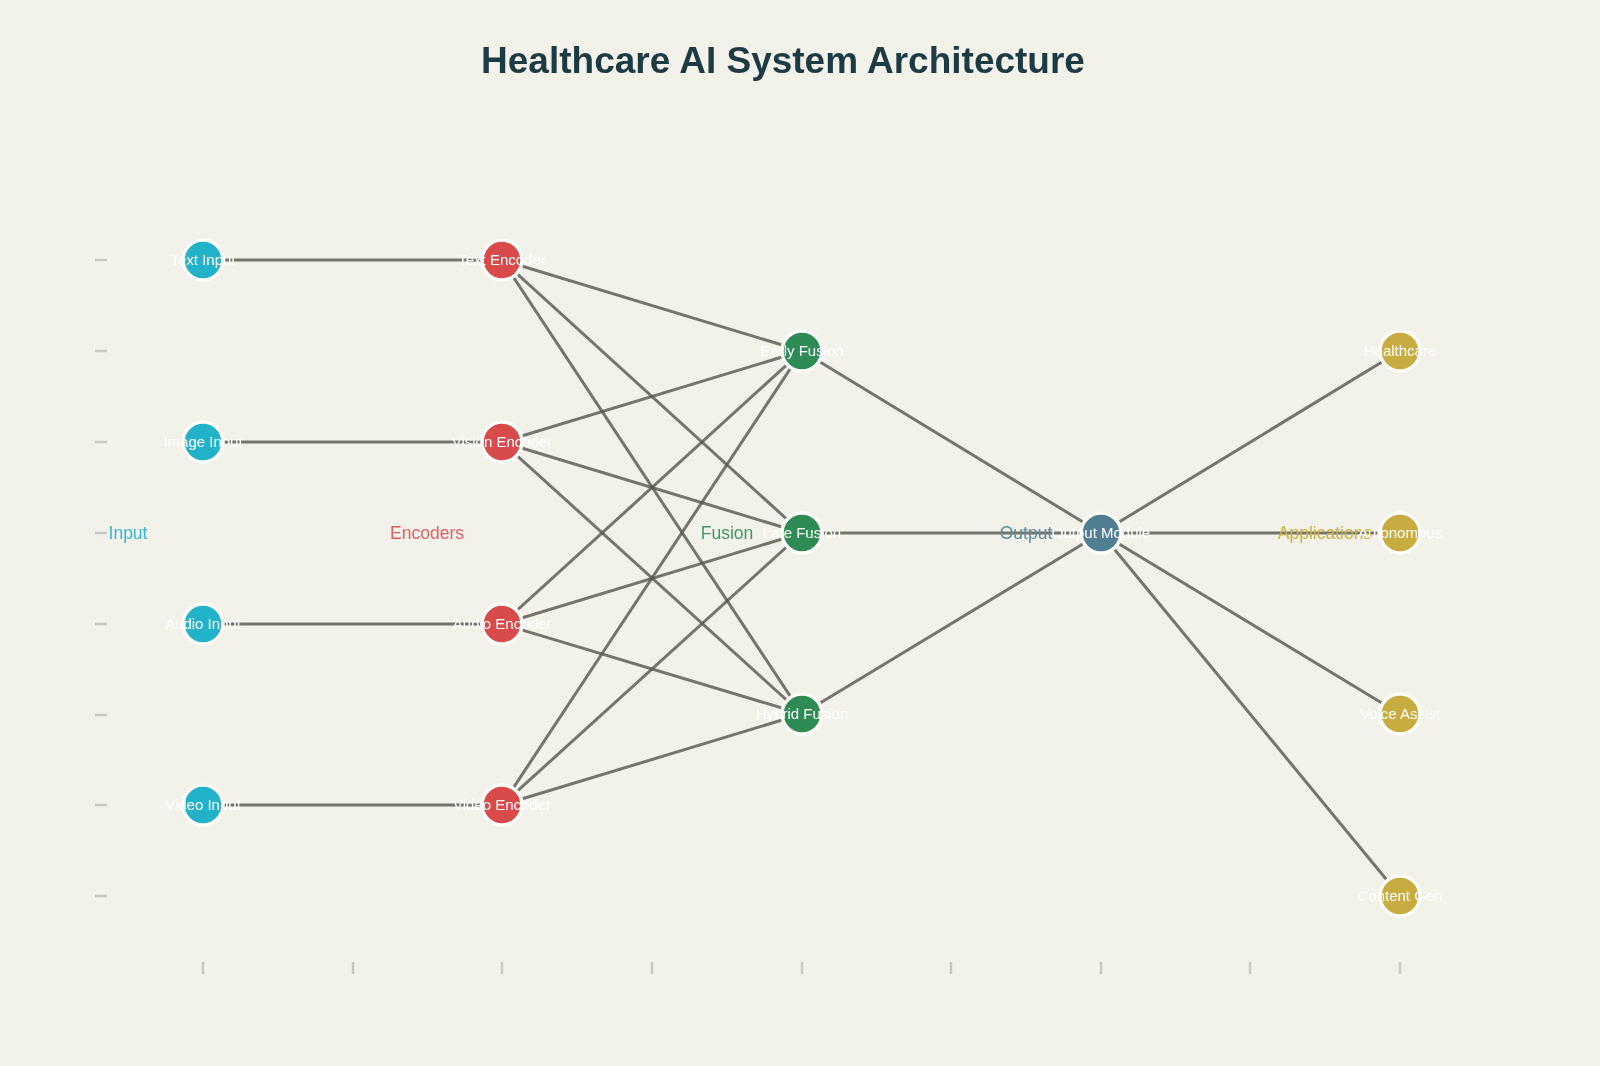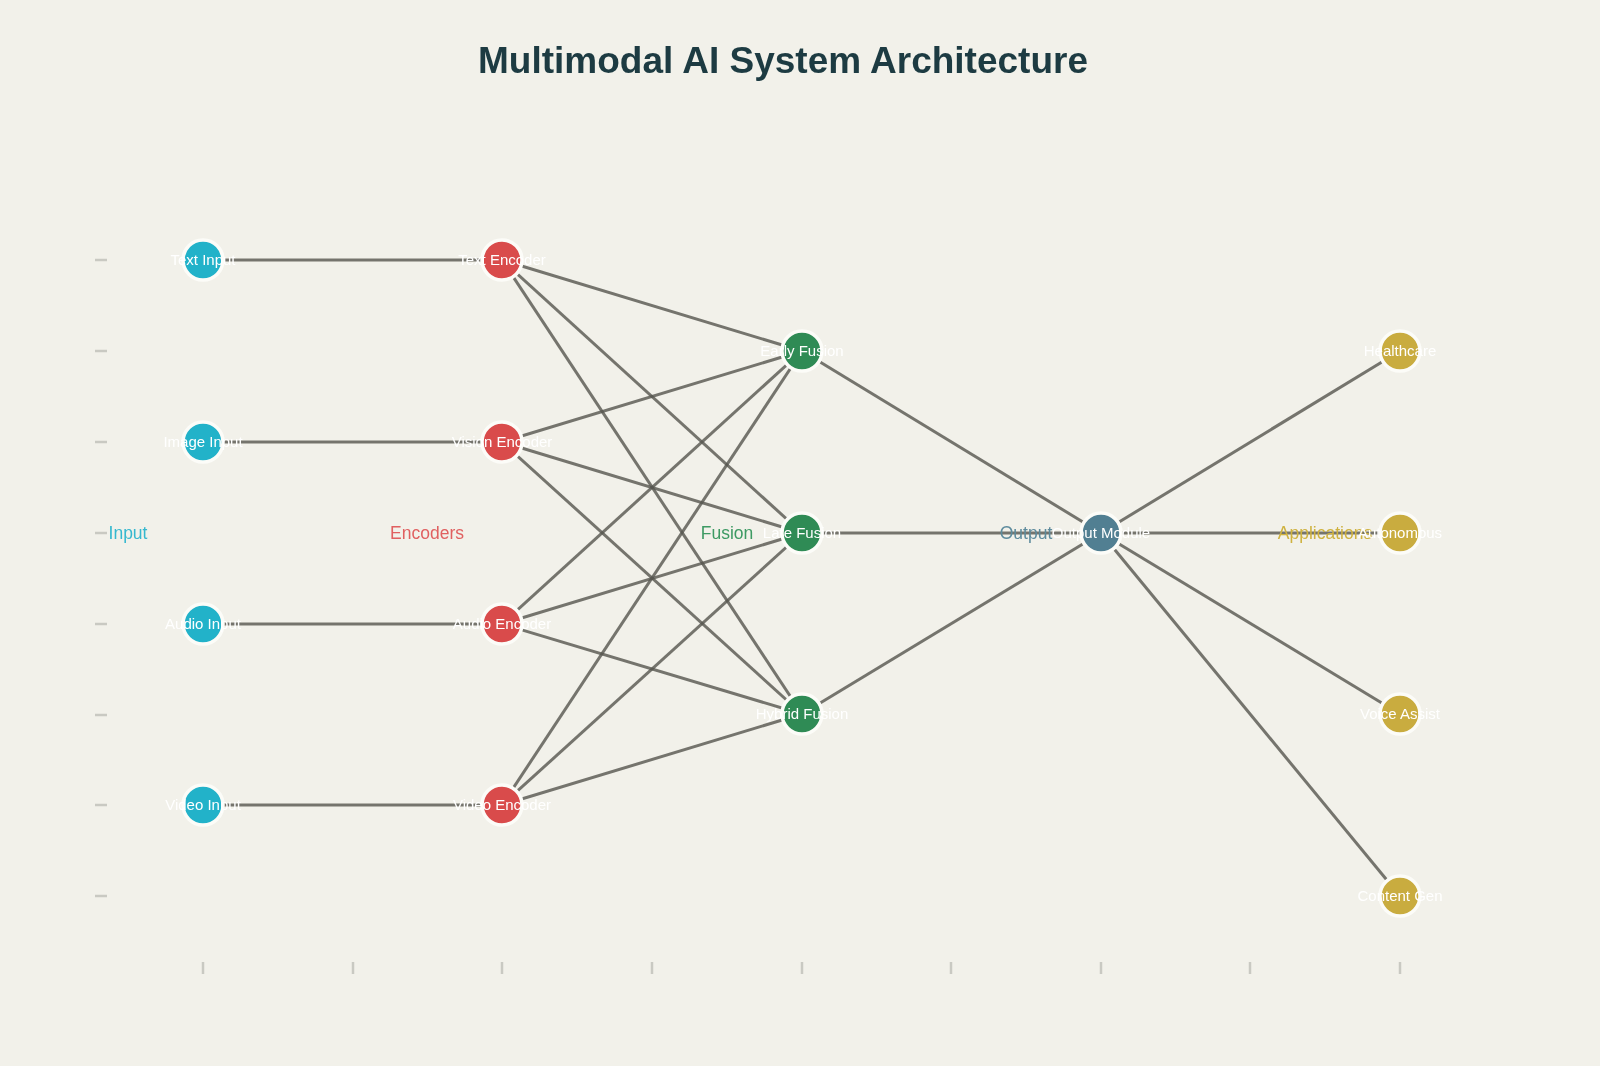--- a/index.html
+++ b/index.html
@@ -159,14 +159,14 @@
       </g>
       <g>
         <circle cx="1400" cy="714" r="20" fill="#c9ac3f" stroke="#fcfcf8" stroke-width="3.5"></circle>
         <text x="1400" y="714" fill="#ffffff" text-anchor="middle" dy="0.35em" class="node-label">Voice Assist</text>
       </g>
       <g>
         <circle cx="1400" cy="896" r="20" fill="#c9ac3f" stroke="#fcfcf8" stroke-width="3.5"></circle>
         <text x="1400" y="896" fill="#ffffff" text-anchor="middle" dy="0.35em" class="node-label">Content Gen</text>
       </g>
     </svg>
-  <h1 class="title" style="color: rgb(29, 59, 66);">Multimodal AI System Architecture</h1>
+  <h1 class="title" style="color: rgb(29, 59, 66);">Healthcare AI System Architecture</h1>
 </div>
 
 </body></html>

